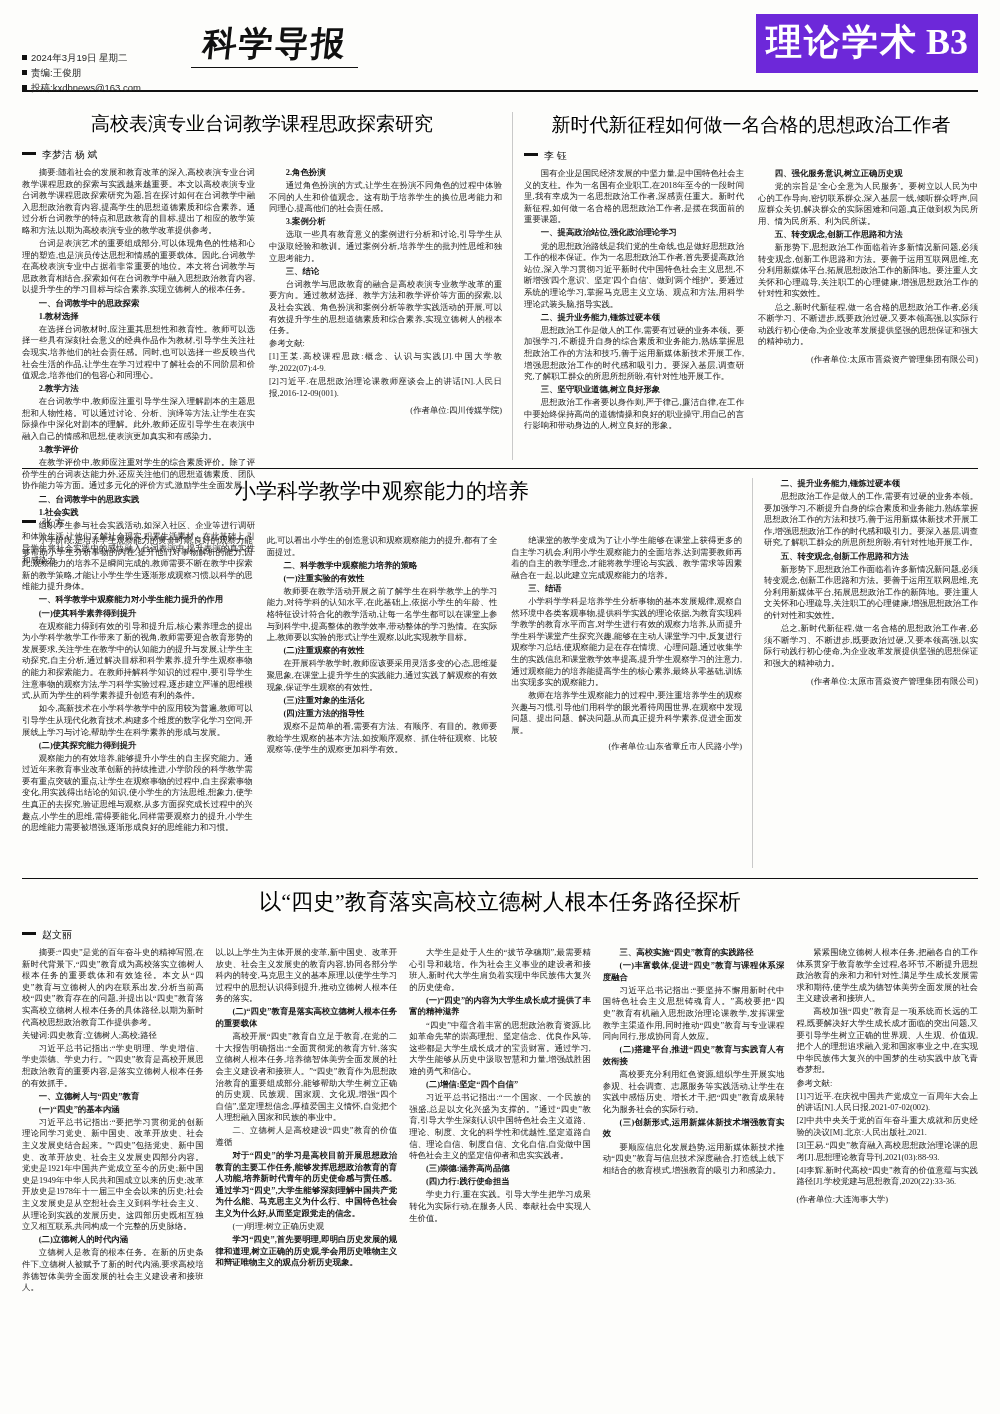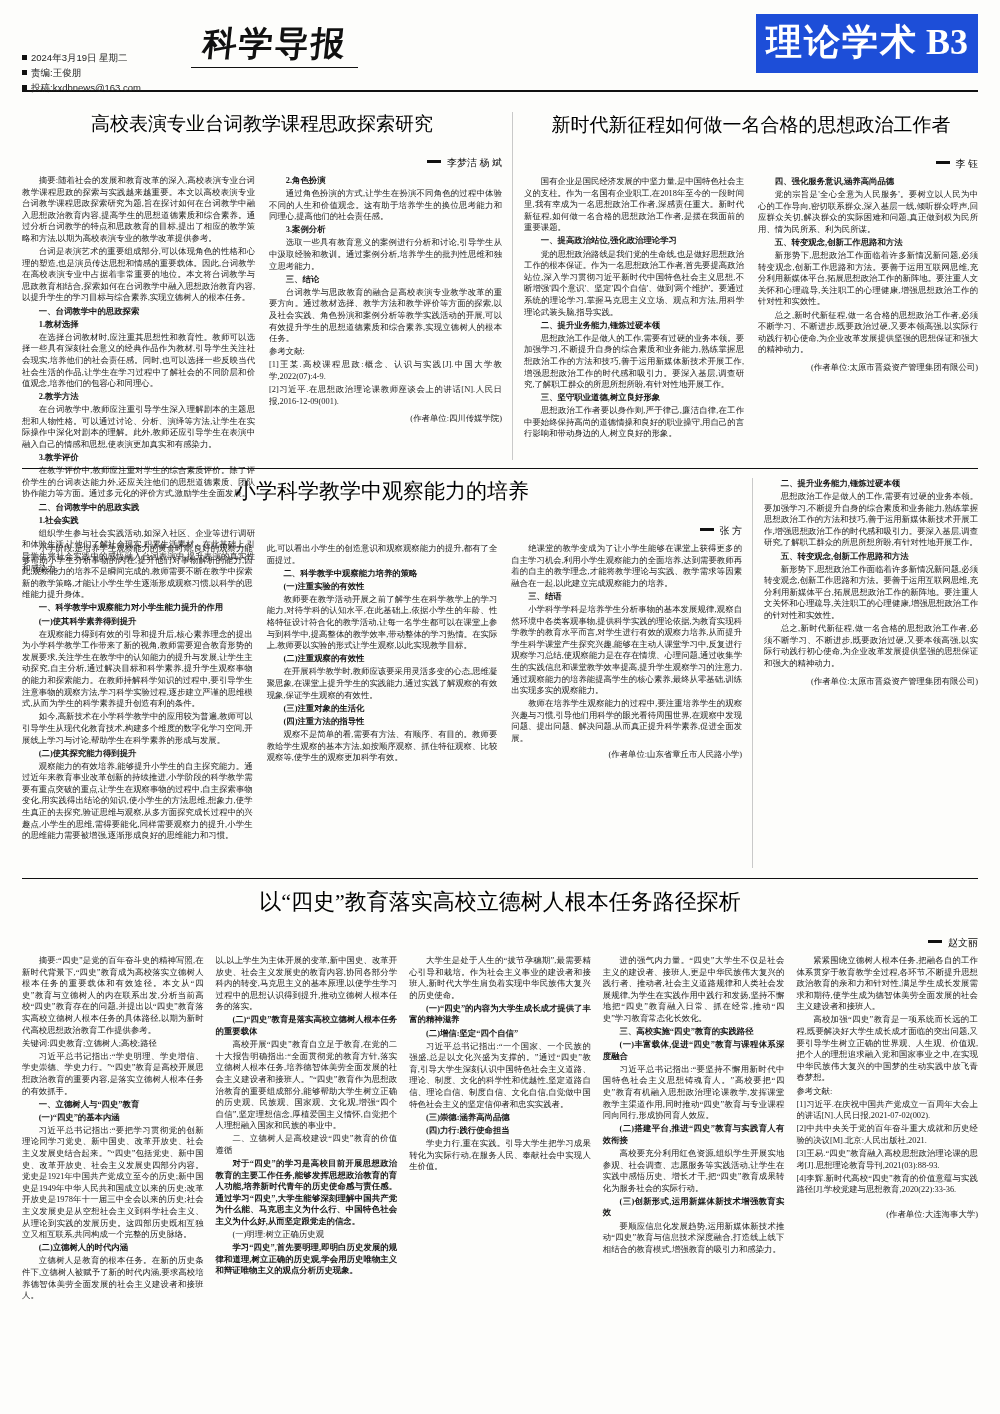--- a/index.html
+++ b/index.html
@@ -44,21 +44,21 @@
   }
   .mh-logo .rule{
     position:absolute;left:4px;right:4px;bottom:4px;height:1px;background:#111;
   }
   .mh-right{
     position:absolute;right:0;top:-4px;
     height:62px;
     display:flex;align-items:center;
   }
   .mh-badge{
-    background:#1d4ed8;color:#fff;
+    background:#6d28d9;color:#fff;
     font-family:"Liberation Serif","DejaVu Serif",serif;
     font-size:33px;font-weight:bold;letter-spacing:4px;
     padding:4px 10px 6px 10px;
     display:flex;align-items:center;
   }
   .mh-badge .big{font-size:36px;letter-spacing:2px;}
   .mh-badge .sec{font-size:36px;margin-left:8px;letter-spacing:0;}
   
   .body-text{
     font-size:8.4px;
@@ -72,24 +72,24 @@
   .sub-h{font-weight:bold;text-indent:2em;margin:2px 0 1px 0;}
   
   .art{position:absolute;}
   .art-title{
     text-align:center;
     font-weight:normal;
     font-family:"Liberation Serif","DejaVu Serif",serif;
     color:#000;
   }
   .byline{
-    text-align:right;
+    text-align:left;
     font-size:10px;
-    margin-top:20px;margin-bottom:5px;
-    font-family:Liberation Serif, serif;
+    margin-top:12px;margin-bottom:5px;
+    font-family:Liberation Sans, sans-serif;
   }
   .byline .bar{display:inline-block;width:14px;height:3px;background:#111;vertical-align:3px;margin-right:6px;}
   .cols{display:flex;gap:14px;}
   .col{flex:1;}
   
   .sep{position:absolute;background:#111;}
   
   .vsep{position:absolute;width:1px;background:#c9c9c9;}
 </style>
 </head>
@@ -159,21 +159,21 @@
       <div class="col body-text">
         <p>国有企业是国民经济发展的中坚力量,是中国特色社会主义的支柱。作为一名国有企业职工,在2018年至今的一段时间里,我有幸成为一名思想政治工作者,深感责任重大。新时代新征程,如何做一名合格的思想政治工作者,是摆在我面前的重要课题。</p>
         <p class="sub-h">一、提高政治站位,强化政治理论学习</p>
         <p>党的思想政治路线是我们党的生命线,也是做好思想政治工作的根本保证。作为一名思想政治工作者,首先要提高政治站位,深入学习贯彻习近平新时代中国特色社会主义思想,不断增强'四个意识'、坚定'四个自信'、做到'两个维护'。要通过系统的理论学习,掌握马克思主义立场、观点和方法,用科学理论武装头脑,指导实践。</p>
         <p class="sub-h">二、提升业务能力,锤炼过硬本领</p>
         <p>思想政治工作是做人的工作,需要有过硬的业务本领。要加强学习,不断提升自身的综合素质和业务能力,熟练掌握思想政治工作的方法和技巧,善于运用新媒体新技术开展工作,增强思想政治工作的时代感和吸引力。要深入基层,调查研究,了解职工群众的所思所想所盼,有针对性地开展工作。</p>
         <p class="sub-h">三、坚守职业道德,树立良好形象</p>
         <p>思想政治工作者要以身作则,严于律己,廉洁自律,在工作中要始终保持高尚的道德情操和良好的职业操守,用自己的言行影响和带动身边的人,树立良好的形象。</p>
       </div>
       <div class="col body-text">
-        <p class="sub-h">四、强化服务意识,涵养高尚品德</p>
+        <p class="sub-h">四、强化服务意识,树立正确历史观</p>
         <p>党的宗旨是'全心全意为人民服务'。要树立以人民为中心的工作导向,密切联系群众,深入基层一线,倾听群众呼声,回应群众关切,解决群众的实际困难和问题,真正做到权为民所用、情为民所系、利为民所谋。</p>
         <p class="sub-h">五、转变观念,创新工作思路和方法</p>
         <p>新形势下,思想政治工作面临着许多新情况新问题,必须转变观念,创新工作思路和方法。要善于运用互联网思维,充分利用新媒体平台,拓展思想政治工作的新阵地。要注重人文关怀和心理疏导,关注职工的心理健康,增强思想政治工作的针对性和实效性。</p>
         <p>总之,新时代新征程,做一名合格的思想政治工作者,必须不断学习、不断进步,既要政治过硬,又要本领高强,以实际行动践行初心使命,为企业改革发展提供坚强的思想保证和强大的精神动力。</p>
         <p class="noind" style="text-align:right;margin-top:6px;">(作者单位:太原市晋焱资产管理集团有限公司)</p>
       </div>
     </div>
   </div>
 
   <div class="sep" style="left:22px;top:452px;width:956px;height:1px;"></div>
@@ -247,42 +247,42 @@
         <p>高校开展“四史”教育自立足于教育,在党的二十大报告明确指出:“全面贯彻党的教育方针,落实立德树人根本任务,培养德智体美劳全面发展的社会主义建设者和接班人。”“四史”教育作为思想政治教育的重要组成部分,能够帮助大学生树立正确的历史观、民族观、国家观、文化观,增强“四个自信”,坚定理想信念,厚植爱国主义情怀,自觉把个人理想融入国家和民族的事业中。</p>
         <p>二、立德树人是高校建设“四史”教育的价值遵循</p>
         <p class="sub-h">对于“四史”的学习是高校目前开展思想政治教育的主要工作任务,能够发挥思想政治教育的育人功能,培养新时代青年的历史使命感与责任感。通过学习“四史”,大学生能够深刻理解中国共产党为什么能、马克思主义为什么行、中国特色社会主义为什么好,从而坚定跟党走的信念。</p>
         <p>(一)明理:树立正确历史观</p>
         <p class="sub-h">学习“四史”,首先要明理,即明白历史发展的规律和道理,树立正确的历史观,学会用历史唯物主义和辩证唯物主义的观点分析历史现象。</p>
         <p></p>
       </div>
       <div class="col body-text">
         <p>大学生是处于人生的“拔节孕穗期”,最需要精心引导和栽培。作为社会主义事业的建设者和接班人,新时代大学生肩负着实现中华民族伟大复兴的历史使命。</p>
         <p class="sub-h">(一)“四史”的内容为大学生成长成才提供了丰富的精神滋养</p>
+        <p>“四史”中蕴含着丰富的思想政治教育资源,比如革命先辈的崇高理想、坚定信念、优良作风等,这些都是大学生成长成才的宝贵财富。通过学习,大学生能够从历史中汲取智慧和力量,增强战胜困难的勇气和信心。</p>
         <p class="sub-h">(二)增信:坚定“四个自信”</p>
         <p>习近平总书记指出:“一个国家、一个民族的强盛,总是以文化兴盛为支撑的。”通过“四史”教育,引导大学生深刻认识中国特色社会主义道路、理论、制度、文化的科学性和优越性,坚定道路自信、理论自信、制度自信、文化自信,自觉做中国特色社会主义的坚定信仰者和忠实实践者。</p>
         <p class="sub-h">(三)崇德:涵养高尚品德</p>
         <p class="sub-h">(四)力行:践行使命担当</p>
         <p>学史力行,重在实践。引导大学生把学习成果转化为实际行动,在服务人民、奉献社会中实现人生价值。</p>
       </div>
       <div class="col body-text">
-        <p>进的强气内力量。“四史”大学生不仅是社会主义的建设者、接班人,更是中华民族伟大复兴的践行者、推动者,社会主义道路规律和人类社会发展规律,为学生在实践作用中践行和发扬,坚持不懈地把“四史”教育融入日常、抓在经常,推动“四史”学习教育常态化长效化。</p>
         <p class="sub-h">三、高校实施“四史”教育的实践路径</p>
         <p class="sub-h">(一)丰富载体,促进“四史”教育与课程体系深度融合</p>
         <p>习近平总书记指出:“要坚持不懈用新时代中国特色社会主义思想铸魂育人。”高校要把“四史”教育有机融入思想政治理论课教学,发挥课堂教学主渠道作用,同时推动“四史”教育与专业课程同向同行,形成协同育人效应。</p>
         <p class="sub-h">(二)搭建平台,推进“四史”教育与实践育人有效衔接</p>
         <p>高校要充分利用红色资源,组织学生开展实地参观、社会调查、志愿服务等实践活动,让学生在实践中感悟历史、增长才干,把“四史”教育成果转化为服务社会的实际行动。</p>
         <p class="sub-h">(三)创新形式,运用新媒体新技术增强教育实效</p>
         <p>要顺应信息化发展趋势,运用新媒体新技术推动“四史”教育与信息技术深度融合,打造线上线下相结合的教育模式,增强教育的吸引力和感染力。</p>
       </div>
       <div class="col body-text">
         <p>紧紧围绕立德树人根本任务,把融各自的工作体系贯穿于教育教学全过程,各环节,不断提升思想政治教育的亲和力和针对性,满足学生成长发展需求和期待,使学生成为德智体美劳全面发展的社会主义建设者和接班人。</p>
         <p>高校加强“四史”教育是一项系统而长远的工程,既要解决好大学生成长成才面临的突出问题,又要引导学生树立正确的世界观、人生观、价值观,把个人的理想追求融入党和国家事业之中,在实现中华民族伟大复兴的中国梦的生动实践中放飞青春梦想。</p>
         <p class="noind">参考文献:</p>
         <p class="noind">[1]习近平.在庆祝中国共产党成立一百周年大会上的讲话[N].人民日报,2021-07-02(002).</p>
         <p class="noind">[2]中共中央关于党的百年奋斗重大成就和历史经验的决议[M].北京:人民出版社,2021.</p>
         <p class="noind">[3]王易.“四史”教育融入高校思想政治理论课的思考[J].思想理论教育导刊,2021(03):88-93.</p>
         <p class="noind">[4]李辉.新时代高校“四史”教育的价值意蕴与实践路径[J].学校党建与思想教育,2020(22):33-36.</p>
-        <p class="noind" style="text-align:right;margin-top:13px;">(作者单位:大连海事大学)</p>
+        <p class="noind" style="text-align:left;margin-top:6px;">(作者单位:大连海事大学)</p>
       </div>
     </div>
   </div>
 
 </div>
 
 </body></html>

